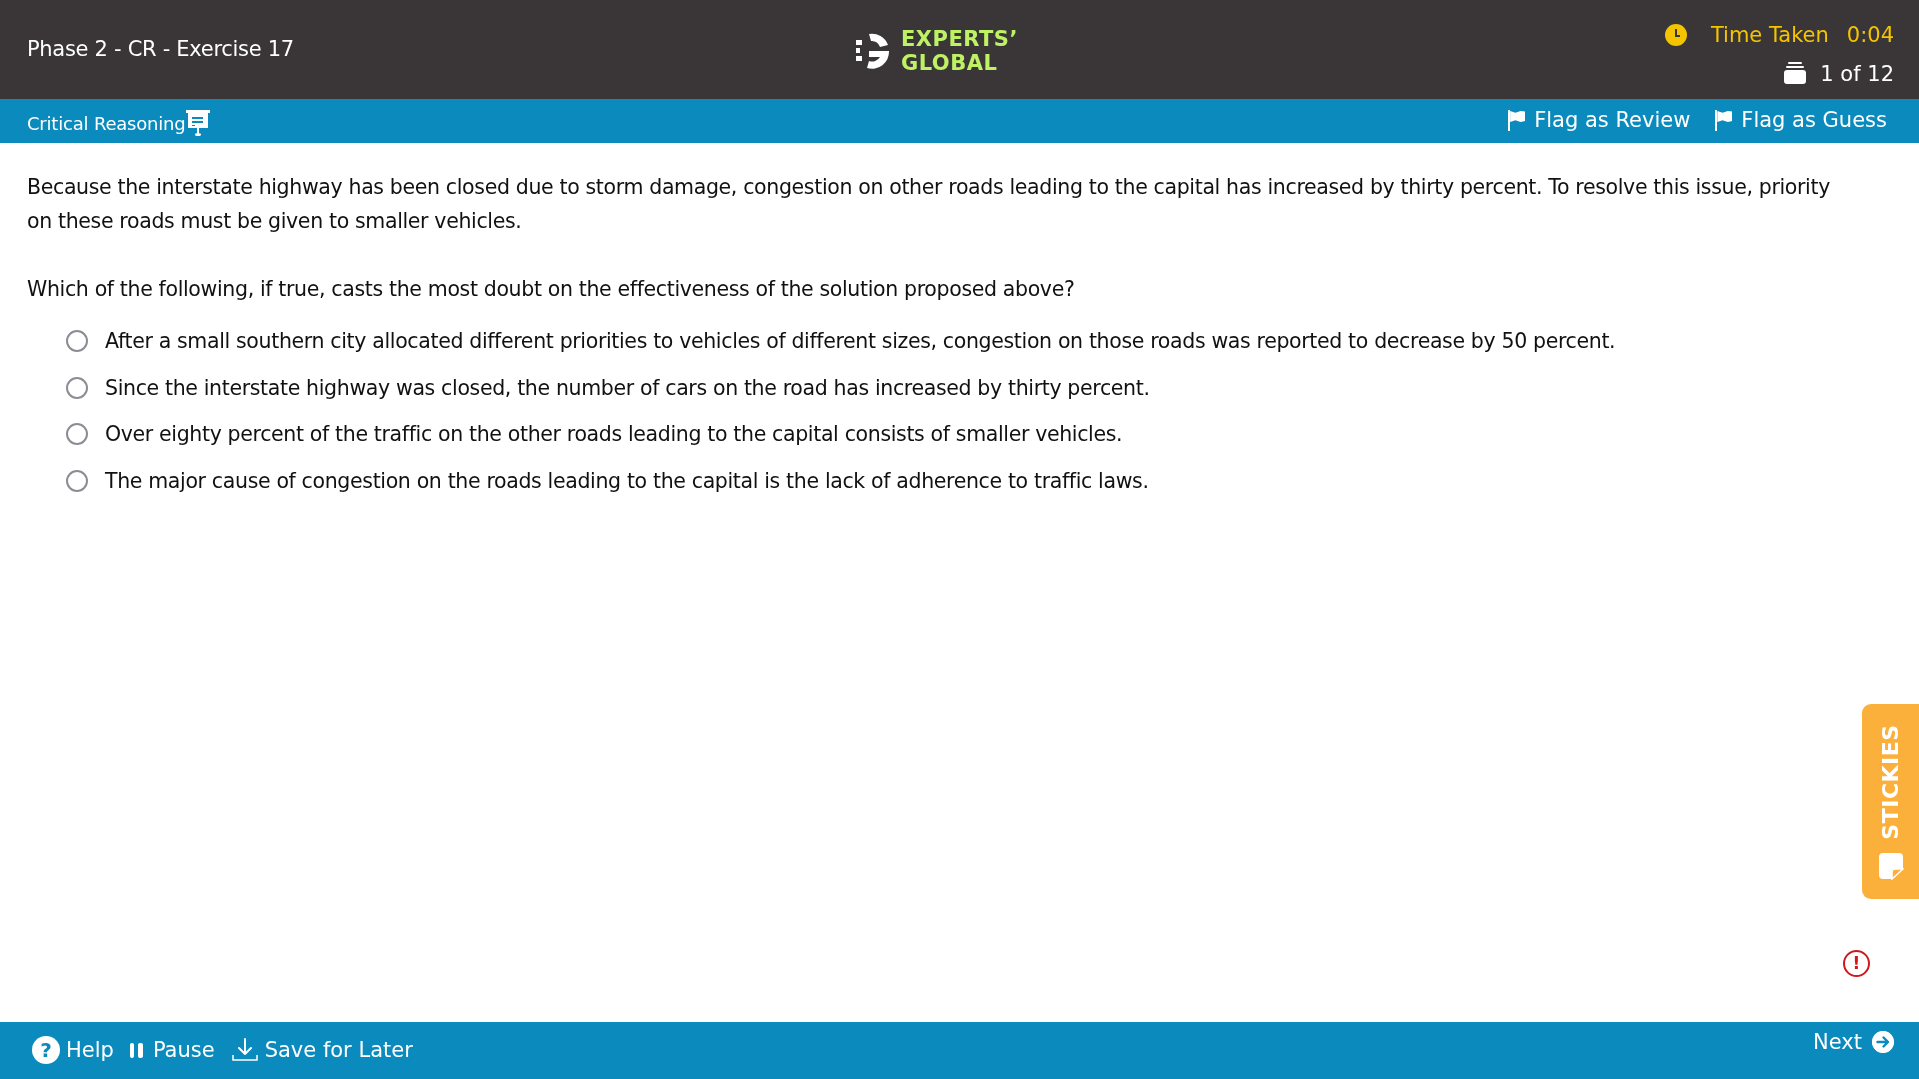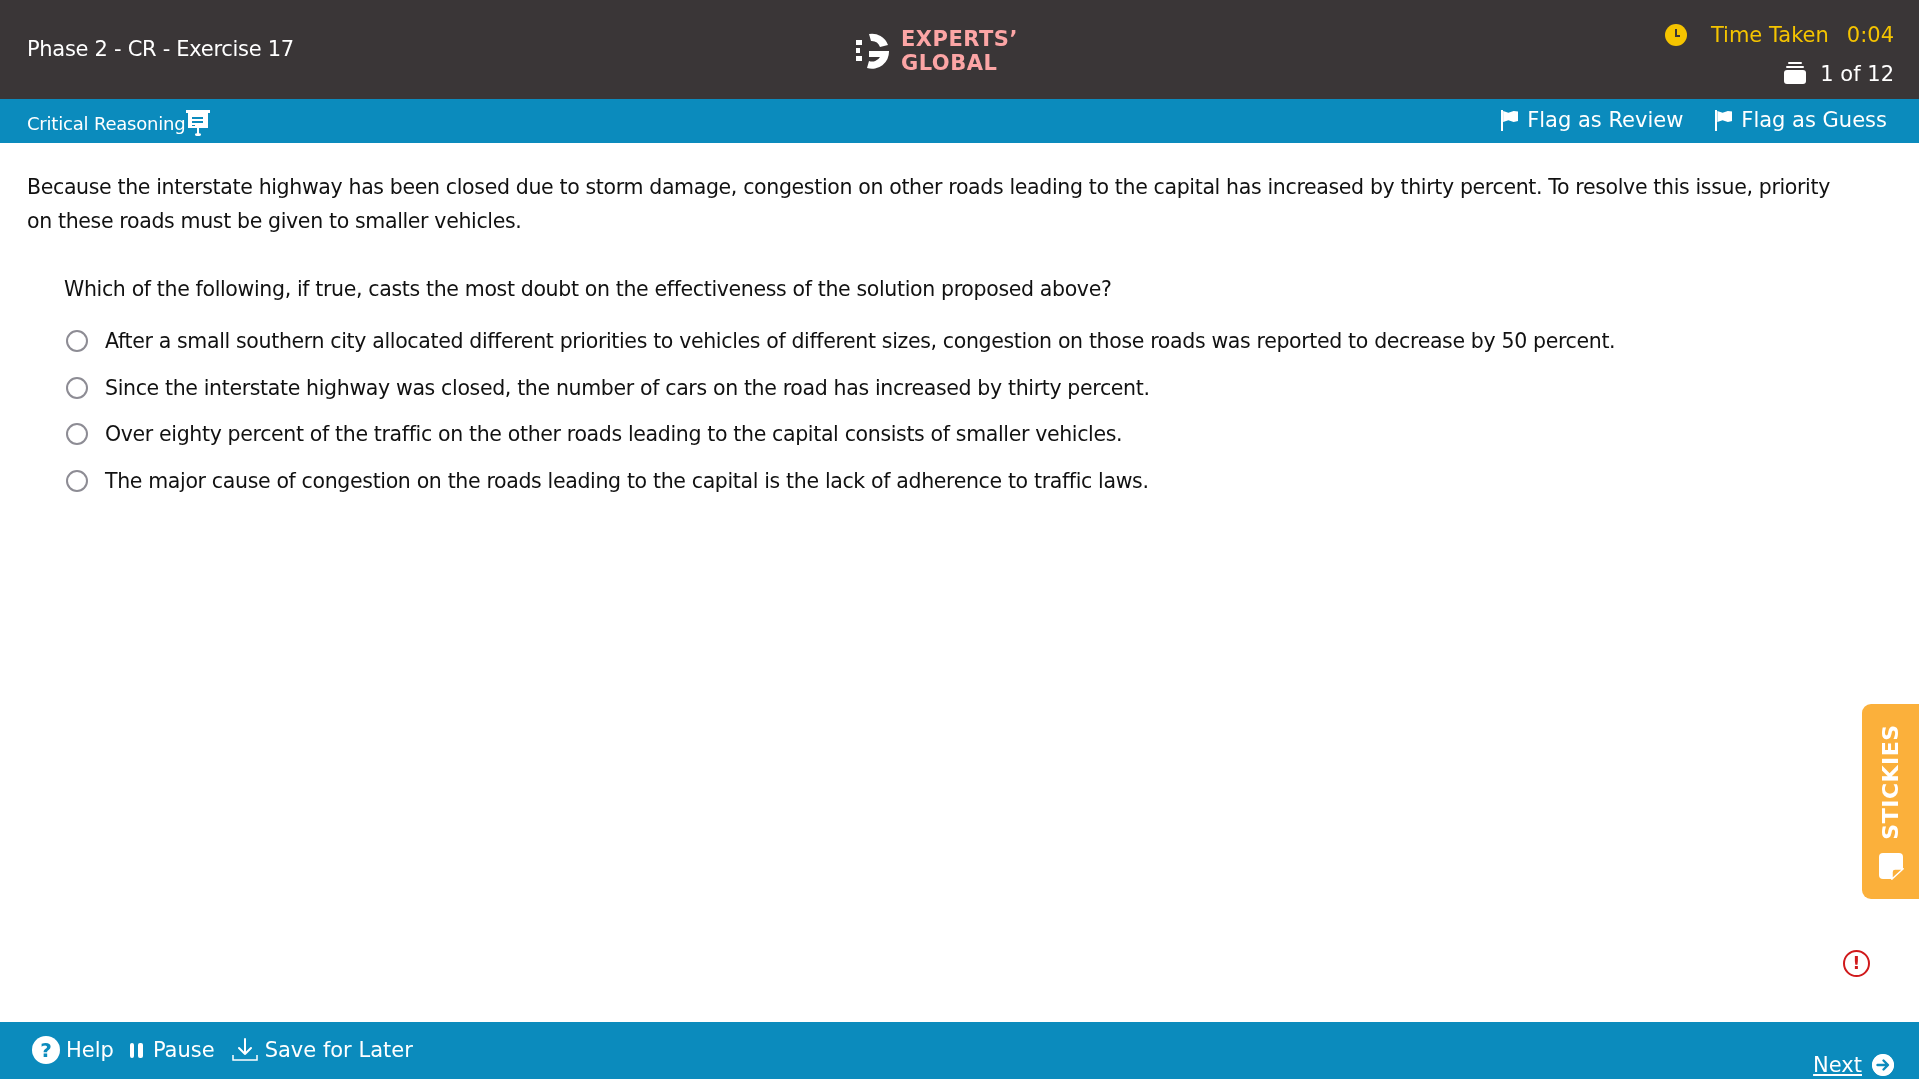--- a/index.html
+++ b/index.html
@@ -21,21 +21,21 @@
       font-size: 21px; letter-spacing: -0.3px; color: #ffffff;
     }
     .logo {
       position: absolute; left: 855px; top: 27px; height: 48px;
       display: flex; align-items: center; gap: 10px;
     }
     .logo svg { display: block; }
     .logo-text {
       display: flex; flex-direction: column; line-height: 24px;
       font-family: "DejaVu Sans", sans-serif; font-weight: bold;
-      font-size: 21px; color: #fca5a5; letter-spacing: 0.5px;
+      font-size: 21px; color: #bef264; letter-spacing: 0.5px;
     }
     .timer {
       position: absolute; right: 25px; top: 23px;
       display: flex; align-items: center; gap: 10px;
       color: #f5c400; font-size: 21px;
     }
     .timer .clock-icon {
       width: 22px; height: 22px; border-radius: 50%; background: #f5c400;
       position: relative; margin-right: 14px;
     }
@@ -68,37 +68,37 @@
     .presentation-icon { position: relative; width: 24px; height: 26px; }
     .presentation-icon .bar { position: absolute; left: 0; top: 0; width: 24px; height: 3px; background: #fff; }
     .presentation-icon .screen { position: absolute; left: 2px; top: 3px; width: 20px; height: 15px; background: #fff; }
     .presentation-icon .line1 { position: absolute; left: 6px; top: 7px; width: 11px; height: 2px; background: #0b8bbd; }
     .presentation-icon .line2 { position: absolute; left: 6px; top: 11px; width: 11px; height: 2px; background: #0b8bbd; }
     .presentation-icon .line3 { position: absolute; left: 6px; top: 15px; width: 3px; height: 1px; background: #0b8bbd; }
     .presentation-icon .stem { position: absolute; left: 11px; top: 18px; width: 2px; height: 6px; background: #fff; }
     .presentation-icon .foot { position: absolute; left: 9px; top: 23px; width: 6px; height: 3px; border-radius: 50%; background: #fff; }
 
     .flag-actions {
-      position: absolute; right: 32px; top: 9px; display: flex; gap: 32px; font-size: 21px;
+      position: absolute; right: 32px; top: 9px; display: flex; gap: 25px; font-size: 21px;
     }
     .flag-btn { display: flex; align-items: center; gap: 8px; cursor: pointer; color: #fff; }
     .flag-icon { width: 18px; height: 22px; position: relative; }
     .flag-icon .pole { position: absolute; left: 0; top: 1px; width: 2px; height: 21px; background: #fff; }
     .flag-icon .cloth {
       position: absolute; left: 2px; top: 2px; width: 15px; height: 11px; background: #fff;
       clip-path: polygon(0 0, 35% 15%, 70% 0, 100% 5%, 100% 90%, 70% 100%, 35% 85%, 0 100%);
     }
 
     
     .content { position: absolute; left: 27px; top: 170px; width: 1830px; }
     .passage {
       font-size: 20.5px; line-height: 34px; letter-spacing: -0.35px; color: #111;
     }
     .question {
-      margin-top: 34px; font-size: 20.5px; line-height: 34px; letter-spacing: -0.35px; color: #111; margin-left: 37px;
+      margin-top: 34px; font-size: 20.5px; line-height: 34px; letter-spacing: -0.35px; color: #111;
     }
     .choices { list-style: none; margin-top: 12px; }
     .choice {
       display: flex; align-items: center; height: 46.5px; padding-left: 39px; cursor: pointer;
       font-size: 20.5px; letter-spacing: -0.35px; color: #111;
     }
     .radio {
       width: 22px; height: 22px; border-radius: 50%; border: 2.5px solid #8d8c94;
       background: #fff; margin-right: 17px; flex: 0 0 auto;
     }
@@ -132,21 +132,21 @@
     }
     .footer-left { position: absolute; left: 32px; top: 14px; display: flex; align-items: center; }
     .footer-btn { display: flex; align-items: center; gap: 6px; cursor: pointer; color: #fff; margin-right: 16px; }
     .help-icon {
       width: 28px; height: 28px; border-radius: 50%; background: #fff; color: #0b8bbd;
       font-weight: bold; font-size: 20px; line-height: 28px; text-align: center;
     }
     .pause-icon { display: flex; gap: 4px; margin-right: 4px; }
     .pause-icon span { width: 4.5px; height: 15px; background: #fff; border-radius: 2px; display: block; }
     .download-icon { width: 28px; height: 26px; }
-    .footer-right { position: absolute; right: 25px; top: 31px; text-decoration: underline; }
+    .footer-right { position: absolute; right: 25px; top: 8px; }
     .next-btn { display: flex; align-items: center; gap: 10px; cursor: pointer; color: #fff; }
     .next-icon {
       width: 22px; height: 22px; border-radius: 50%; background: #fff; position: relative;
     }
   </style>
 </head>
 <body>
 
 <div class="app">
 

